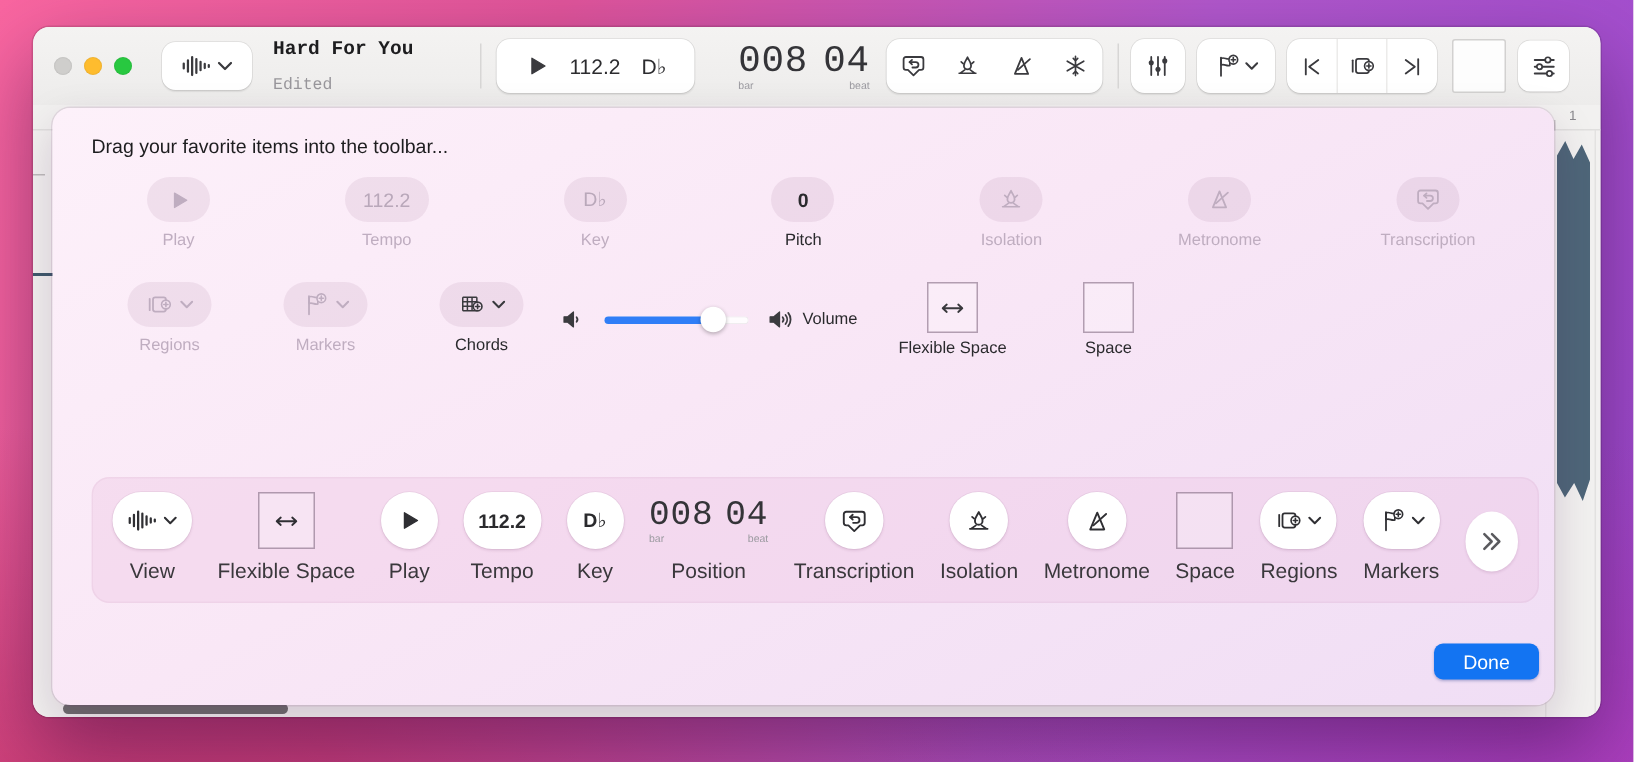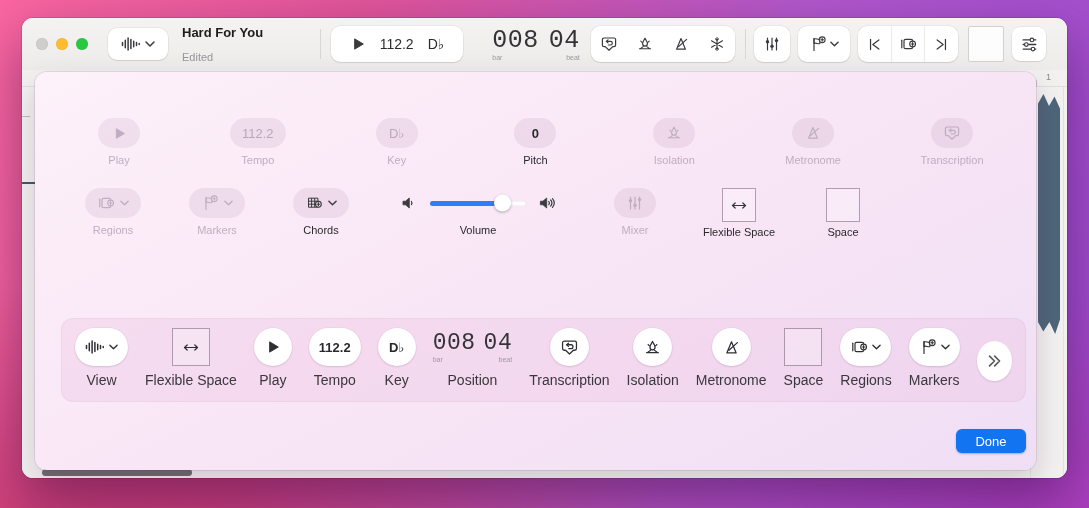--- a/index.html
+++ b/index.html
@@ -17,21 +17,21 @@
     overflow:hidden; }
 
   
   .toolbar { position:relative; height:52px; display:flex; align-items:center; padding:0 14px;
     background:linear-gradient(#f4f3f2,#edecEB); color:#3a3a3e; }
   .traffic { display:flex; gap:8px; }
   .light { width:12px; height:12px; border-radius:50%; box-shadow:inset 0 0 1px rgba(0,0,0,.2); }
   .pill { background:#fff; border-radius:9px; box-shadow:0 0 0 .5px rgba(0,0,0,.09), 0 1px 1px rgba(0,0,0,.08);
     display:flex; align-items:center; justify-content:center; }
   .tb-view { width:60px; height:32px; margin-left:20px; gap:4px; }
-  .titleblock { margin-left:14px; width:112px; }
+  .titleblock { margin-left:14px; width:112px;font-family:Liberation Mono, monospace; }
   .title { font-size:13px; font-weight:700; color:#1d1d1f; white-space:nowrap; }
   .subtitle { font-size:11px; color:#98969b; margin-top:11px; }
   .vsep { width:1px; height:30px; background:#d7d6d5; }
   .sep1 { margin-left:26px; } .sep2 { margin-left:10px; }
   .tb-transport { margin-left:10px; height:36px; width:132px; gap:14px; padding:0 12px; }
   .tb-tempo { font-size:14px; color:#2c2c2f; }
   .tb-key { font-size:14px; color:#2c2c2f; }
   .posblock { margin-left:22px; width:102px; display:flex; gap:10px; justify-content:center; }
   .posnum { font-size:25px; font-weight:300; color:#343438; letter-spacing:.5px; line-height:1;font-family:Liberation Mono, monospace; }
   .possub { font-size:7px; color:#9b9aa0; text-align:left; margin-top:1px; }
@@ -79,21 +79,21 @@
   .item.dim { color:#bfadc0; }
   .item.dim .lbl { color:#bfadc0; }
   .chip { --chipfill:#f3e1ef; height:30px; min-width:42px; padding:0 12px; border-radius:15px;
     background:rgba(100,40,90,.08); display:flex; align-items:center; justify-content:center; gap:5px; }
   .chip .val { font-size:13px; font-weight:600; color:#2a2a2d; }
   .dim .chip .val { color:#b9a8ba; font-weight:400; }
   .boxicon { width:34px; height:34px; border:1px solid rgba(70,40,70,.4); background:rgba(255,255,255,.25);
     display:flex; align-items:center; justify-content:center; }
   .row2 .boxwrap { gap:4px; }
 
-  .volgroup { display:flex; flex-direction:column; width:210px; align-items:center; gap:6px; }
+  .volgroup { display:flex; flex-direction:row; width:210px; align-items:center; gap:6px; }
   .volrow { display:flex; align-items:center; gap:12px; height:30px; color:#3b3b3f; }
   .voltrack { position:relative; width:96px; height:5px; border-radius:3px; background:rgba(255,255,255,.85); box-shadow:inset 0 0 0 .5px rgba(0,0,0,.08); }
   .volfill { position:absolute; left:0; top:0; bottom:0; width:75%; border-radius:3px; background:#2f7ef7; }
   .volknob { position:absolute; top:50%; left:75%; width:17px; height:17px; border-radius:50%; background:#fff;
     transform:translate(-8px,-50%); box-shadow:0 1px 3px rgba(0,0,0,.3); }
 
   .defaultset { position:absolute; left:26px; right:10px; top:246px; height:84px; border-radius:12px;
     background:rgba(236,190,223,.30); box-shadow:inset 0 0 0 1px rgba(150,80,140,.06);
     display:flex; align-items:flex-start; padding:10px 14px 0; gap:17px; }
   .ditem { display:flex; flex-direction:column; align-items:center; gap:6px; color:#2f2f33; }
@@ -314,20 +314,21 @@
       <div class="ruler-tick"></div>
       <div class="ltick"></div>
       <div class="lline"></div>
       <div class="wavestrip"></div>
       <div class="rline" style="right:36px"></div>
       <div class="rline" style="right:3px"></div>
       <div class="scrollbar"></div>
     </div>
 
     <div class="sheet">
+      <div class="heading h-top">Drag your favorite items into the toolbar...</div>
 
       <div class="palrow row1">
         <div class="item dim">
           <div class="chip">
               <svg class="ic" width="15" height="15" viewBox="0 0 18 18">
                 <use href="#i-play"></use>
               </svg>
             </div>
           <div class="lbl">Play</div>
         </div>
@@ -419,28 +420,20 @@
               <div class="volfill"></div>
               <div class="volknob"></div>
             </div>
             <svg class="ic" width="18" height="18">
                 <use href="#i-spk-hi"></use>
               </svg>
           </div>
           <div class="lbl" style="font-size:11px;color:#2a2a2d">Volume</div>
         </div>
 
-        <div class="item dim">
-          <div class="chip">
-              <svg class="ic" width="18" height="18">
-                <use href="#i-mixer"></use>
-              </svg>
-            </div>
-          <div class="lbl">Mixer</div>
-        </div>
         <div class="item boxwrap">
           <div class="boxicon">
               <svg class="ic" width="16" height="9" viewBox="0 0 14 8">
                 <use href="#i-flexarrow"></use>
               </svg>
             </div>
           <div class="lbl">Flexible Space</div>
         </div>
         <div class="item boxwrap">
           <div class="boxicon"></div>

